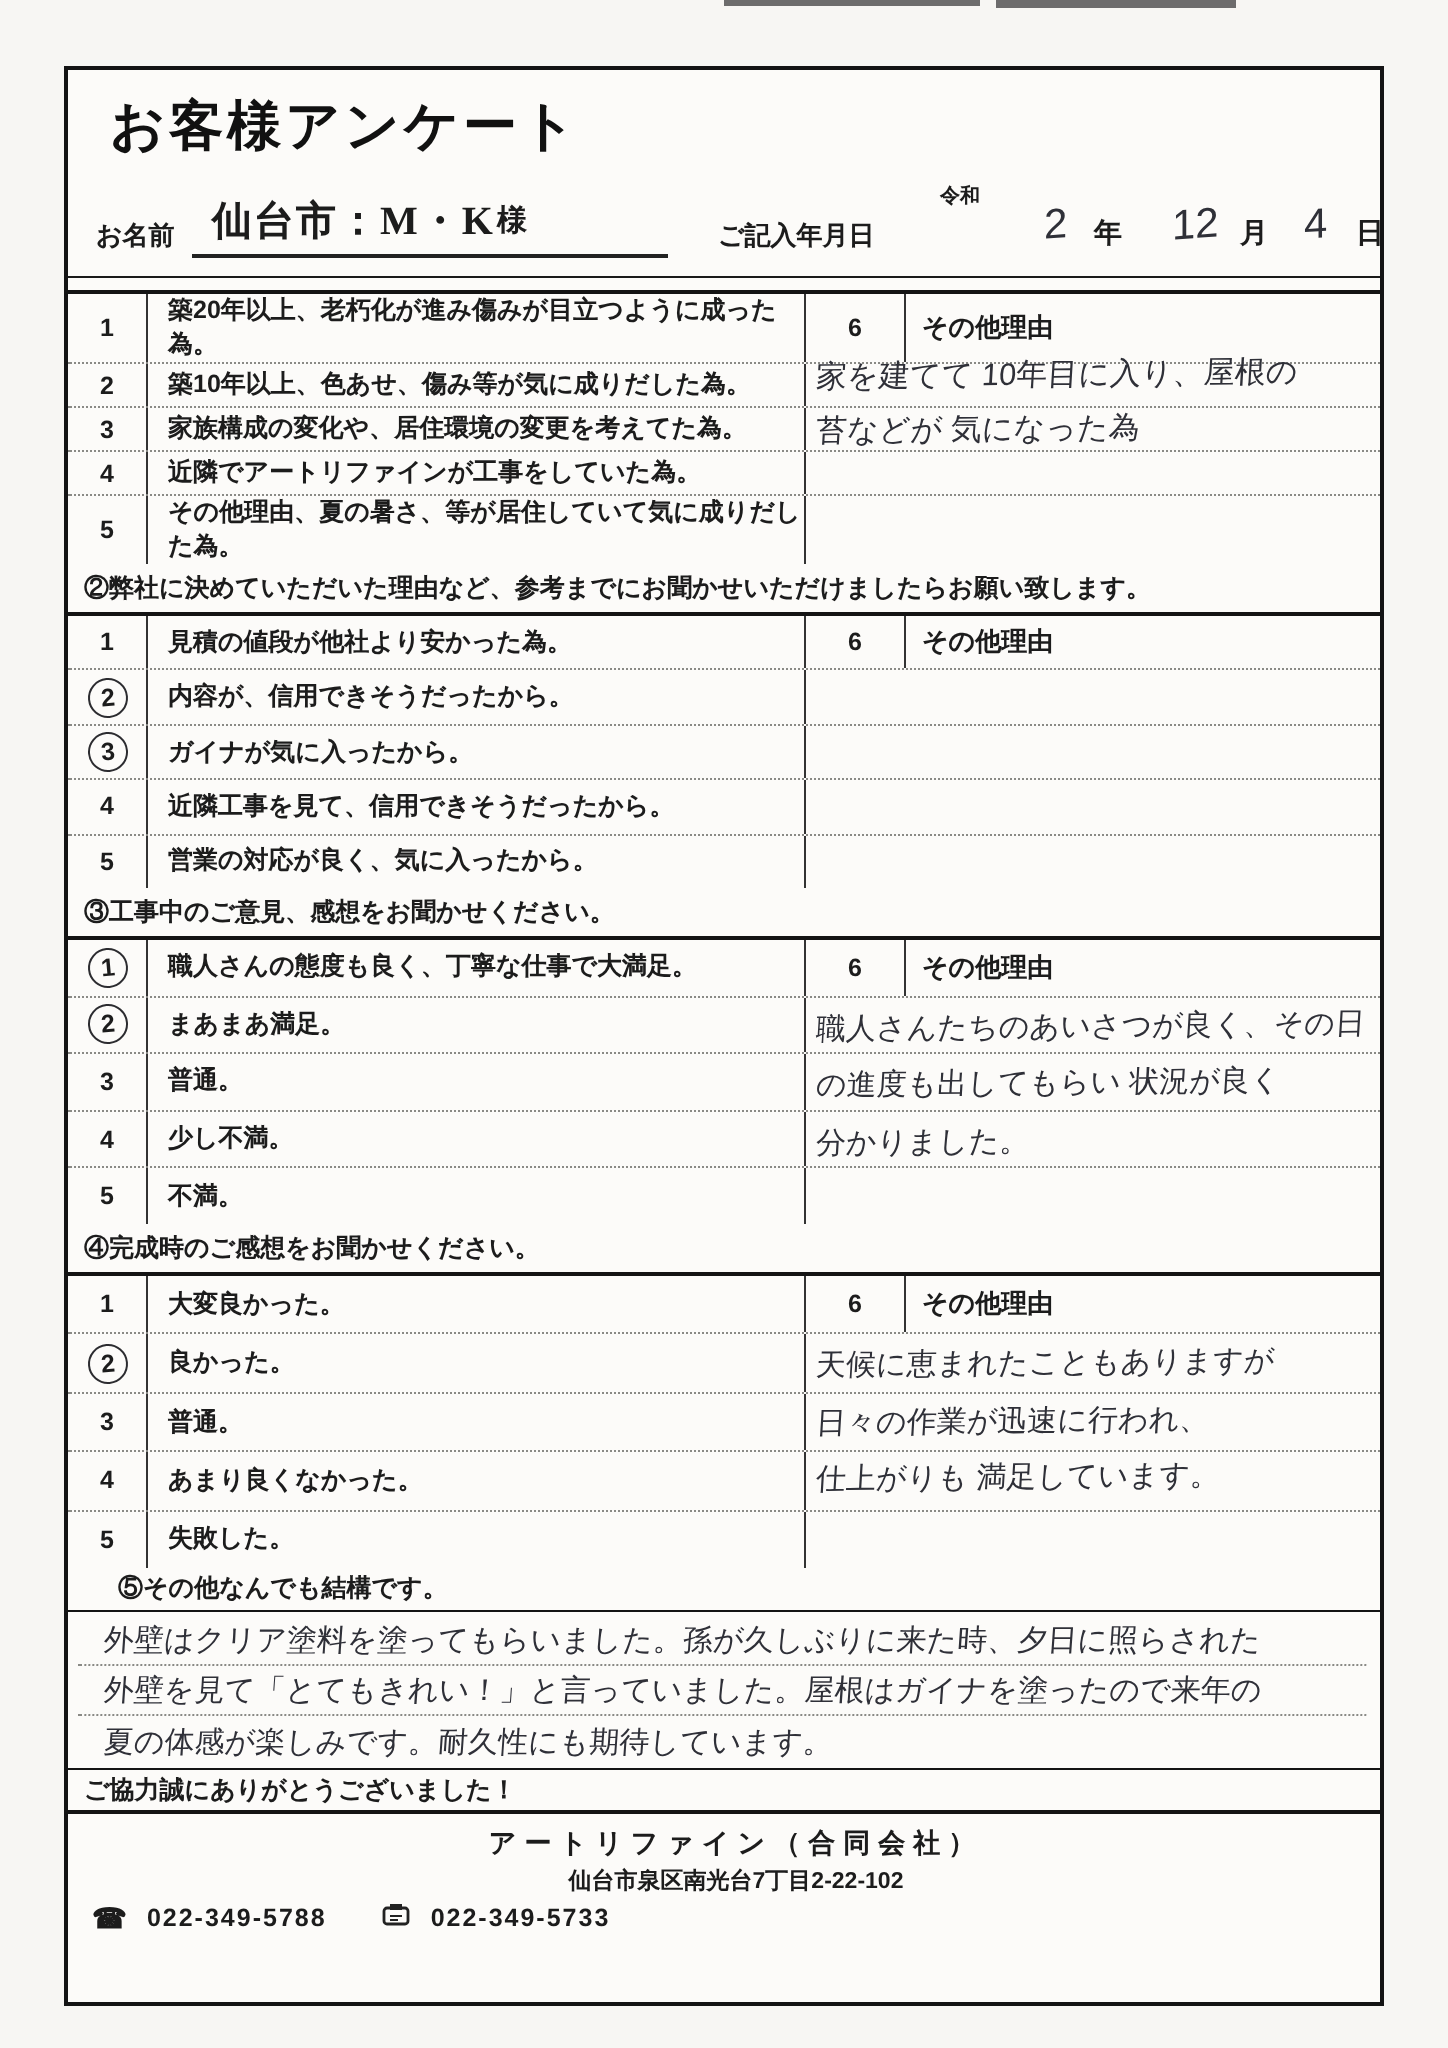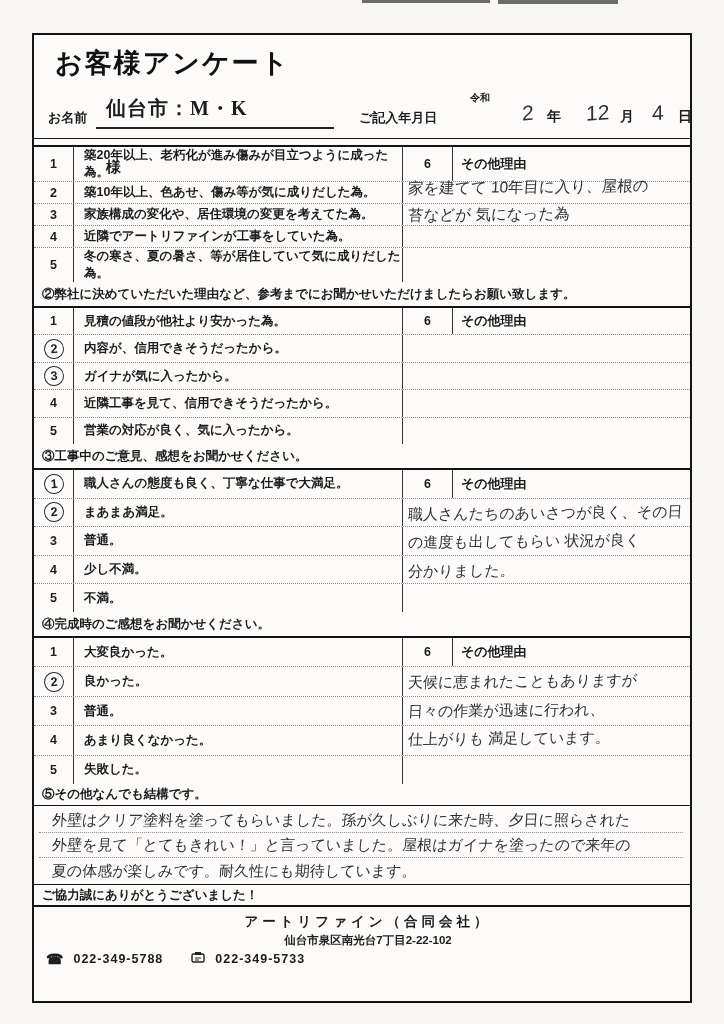--- a/index.html
+++ b/index.html
@@ -31,21 +31,21 @@
   }
   .name-row {
     height:48px; position:relative;
     border-bottom:1.5px solid #1a1a1a;
     font-size:13px;
   }
   .name-label { position:absolute; left:14px; top:18px; font-weight:bold; }
   .name-underline {
     position:absolute; left:62px; top:4px; width:238px; height:34px;
     border-bottom:2px solid #222;
-    display:flex; align-items:flex-start; gap:36px; padding:0 4px 1px 10px;flex-direction:column;
+    display:flex; align-items:center; gap:1px; padding:0 4px 1px 10px;
   }
   .name-value { font-family:"Liberation Serif", serif; font-weight:bold; font-size:20px; letter-spacing:1px; }
   .name-honorific { font-weight:bold; font-size:15px; }
   .date-label { position:absolute; left:325px; top:18px; font-weight:bold; }
   .date-era  { position:absolute; left:436px; top:0; font-weight:bold; font-size:10px; }
   .date-unit { position:absolute; top:17px; font-weight:bold; font-size:14px; }
   .u-year  { left:513px; } .u-month { left:586px; } .u-day { left:644px; }
   .hand-num { position:absolute; top:10px; font-size:21px; color:#2f3038; transform:rotate(-4deg) skewX(-4deg); }
   .h-year  { left:488px; } .h-month { left:552px; } .h-day { left:618px; }
   .band { height:8px; border-bottom:2px solid #141414; }
@@ -87,21 +87,21 @@
   .hand-line {
     height:27px; display:flex; align-items:center;
     font-size:15.5px; color:#2f3038; white-space:nowrap;
     transform:rotate(-0.6deg) skewX(-4deg); padding-left:6px;
   }
   .sec3 .hand-line, .sec4 .hand-line { height:28.5px; font-size:15px; }
 
   
   .free-header {
     height:22px; border-bottom:1.5px solid #141414;
-    display:flex; align-items:center; padding-left:8px;
+    display:flex; align-items:center; padding-left:25px;
     font-size:12.5px; font-weight:bold;
   }
   .free-body { height:78px; padding-top:2px; }
   .free-line {
     height:25px; margin:0 6px; border-bottom:1px dotted #8a8a86;
     display:flex; align-items:flex-end; padding:0 0 2px 12px;
     font-size:15px; color:#2f3038; white-space:nowrap;
     transform:skewX(-4deg);
   }
   .free-line:last-child { border-bottom:none; }
@@ -180,21 +180,21 @@
           <div class="cell-num">
               <span class="num">4</span>
             </div>
           <div class="cell-text">近隣でアートリファインが工事をしていた為。</div>
           <div class="cell-right"></div>
         </div>
         <div class="opt-row">
           <div class="cell-num">
               <span class="num">5</span>
             </div>
-          <div class="cell-text">冬の寒さ、夏の暑さ、等が居住していて気に成りだした為。</div>
+          <div class="cell-text">その他理由、夏の暑さ、等が居住していて気に成りだした為。</div>
           <div class="cell-right"></div>
         </div>
       </div>
       <div class="hand-overlay top27">
         <div class="hand-line">家を建てて 10年目に入り、屋根の</div>
         <div class="hand-line">苔などが 気になった為</div>
       </div>
     </div>
   </div>
 

